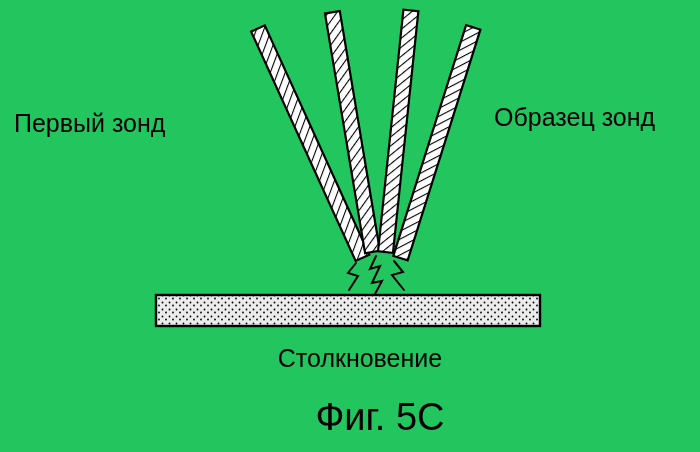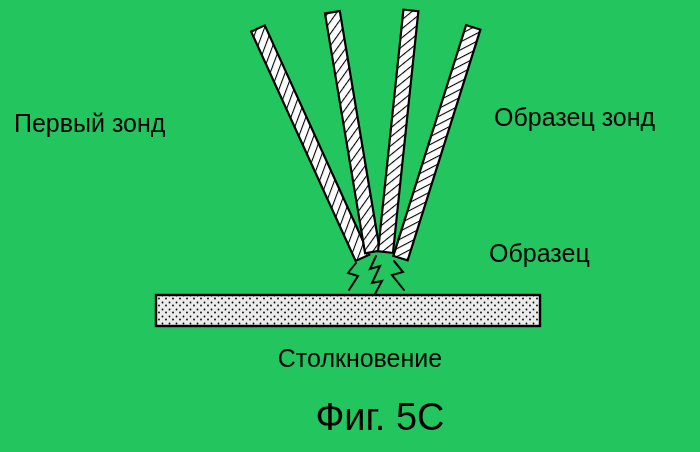--- a/index.html
+++ b/index.html
@@ -82,21 +82,20 @@
       <polyline points="394,261 403,272 392,275 404,290"></polyline>
     </g>
 
     <rect x="156" y="295" width="384" height="31" fill="url(#stipple)" stroke="#000000" stroke-width="2.4"></rect>
   </svg>
 
   <div class="fig-label label-first-probe">Первый зонд</div>
 
   <div class="fig-label label-second-probe">Образец зонд</div>
 
-  <div class="fig-label label-sample">Образец</div>
 
   <div class="fig-label label-collision">
     <span>Столкновение</span>
   </div>
 
   <div class="fig-caption">
     <span>Фиг. 5C</span>
   </div>
 
 </div>

